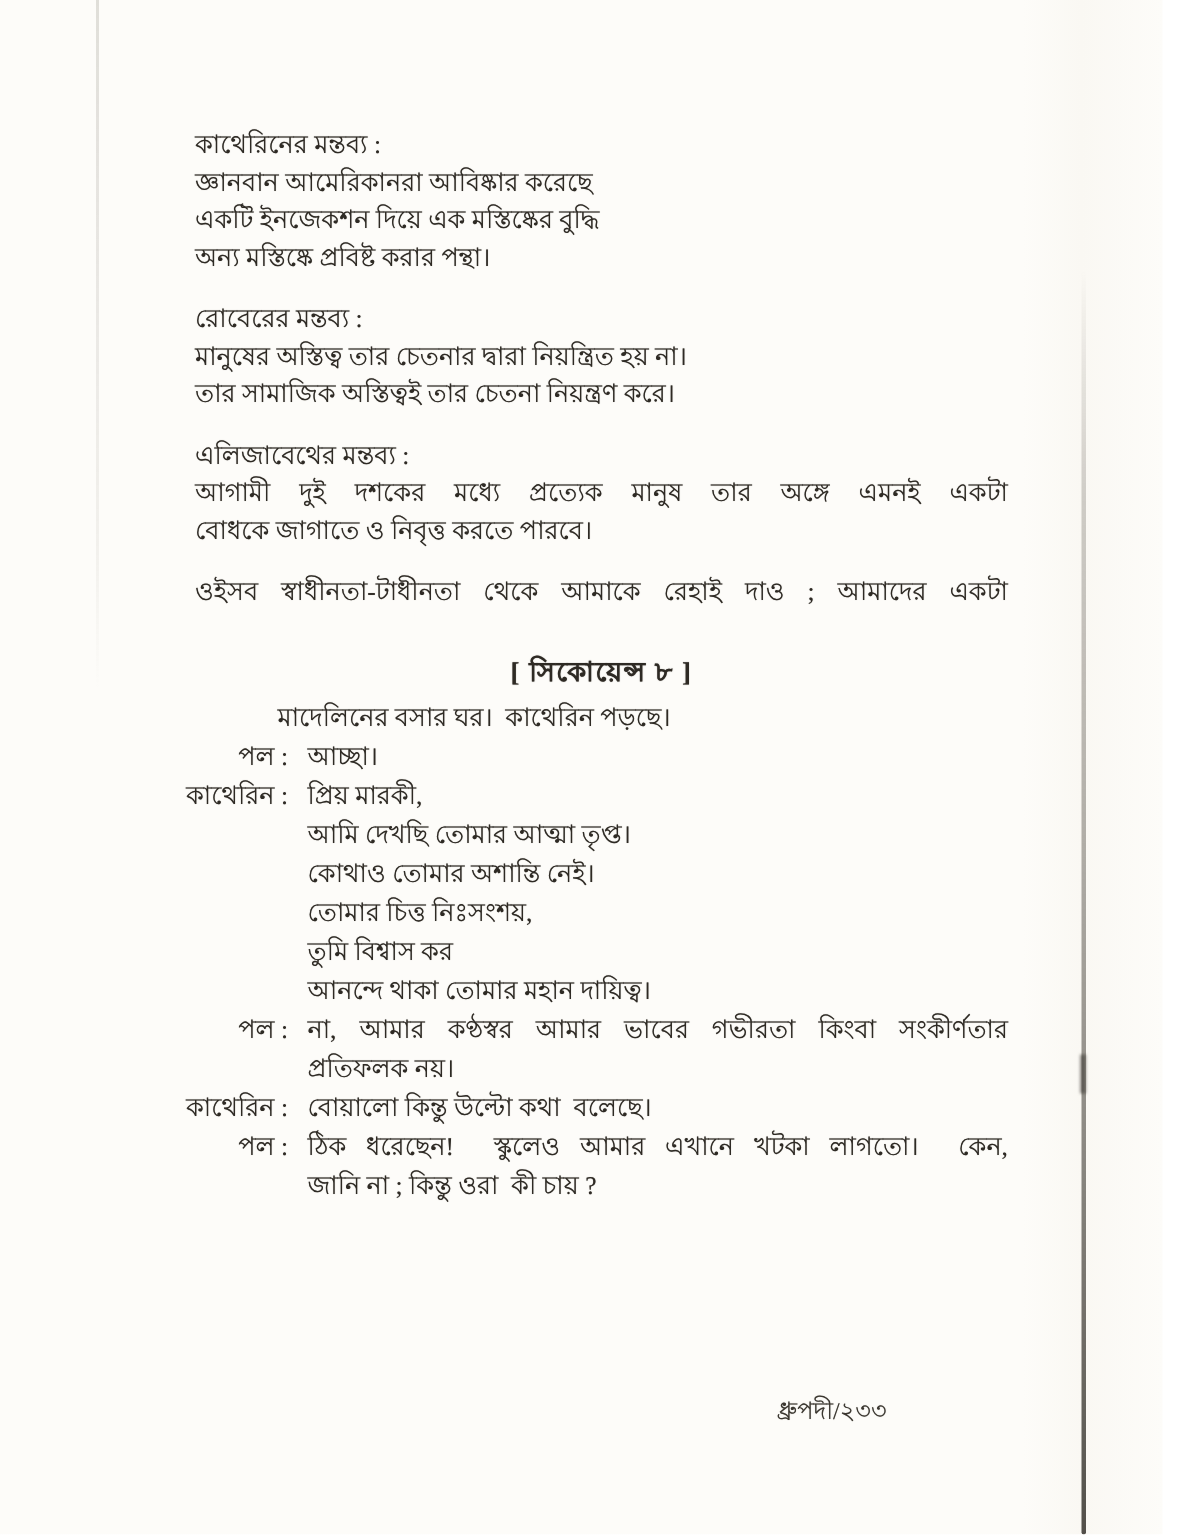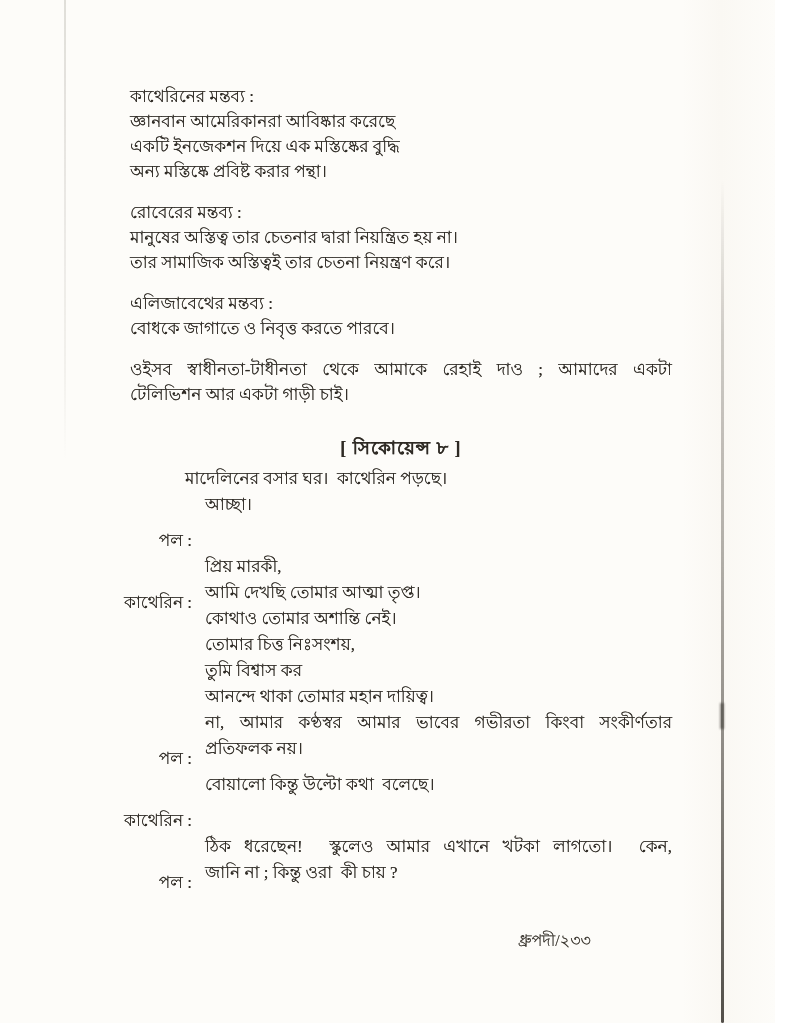--- a/index.html
+++ b/index.html
@@ -47,21 +47,20 @@
     grid-template-columns:74px auto;
     column-gap:13px;
   }
   .drow .line{line-height:26px;}
   .speaker{
     text-align:right;
     white-space:nowrap;
     line-height:26px;
     font-size:17px;
     text-shadow:0 0 0.5px rgba(46,42,36,0.55);
-    margin-top:36px;
   }
   .footer{
     position:absolute;
     top:928px;right:184px;
     font-size:16px;
     color:#3a362f;
     text-shadow:0 0 0.5px rgba(58,54,47,0.5);
   }
   
   .fold-right{
@@ -109,26 +108,26 @@
     </section>
 
     <section class="comment">
       <div class="line heading">রোবেরের মন্তব্য :</div>
       <div class="line">মানুষের অস্তিত্ব তার চেতনার দ্বারা নিয়ন্ত্রিত হয় না।</div>
       <div class="line">তার সামাজিক অস্তিত্বই তার চেতনা নিয়ন্ত্রণ করে।</div>
     </section>
 
     <section class="comment">
       <div class="line heading">এলিজাবেথের মন্তব্য :</div>
+      <div class="line stretch">আগামী দুই দশকের মধ্যে প্রত্যেক মানুষ তার অঙ্গে এমনই একটা</div>
       <div class="line">বোধকে জাগাতে ও নিবৃত্ত করতে পারবে।</div>
     </section>
 
     <section class="comment">
       <div class="line stretch">ওইসব স্বাধীনতা-টাধীনতা থেকে আমাকে রেহাই দাও ; আমাদের একটা</div>
-      <div class="line">টেলিভিশন আর একটা গাড়ী চাই।</div>
     </section>
 
     <div class="seq-header">[ সিকোয়েন্স ৮ ]</div>
     <div class="stage line">মাদেলিনের বসার ঘর।  কাথেরিন পড়ছে।</div>
 
     <div class="dialogue">
 
       <div class="drow">
         <div class="speaker">পল :</div>
         <div class="dtext">

